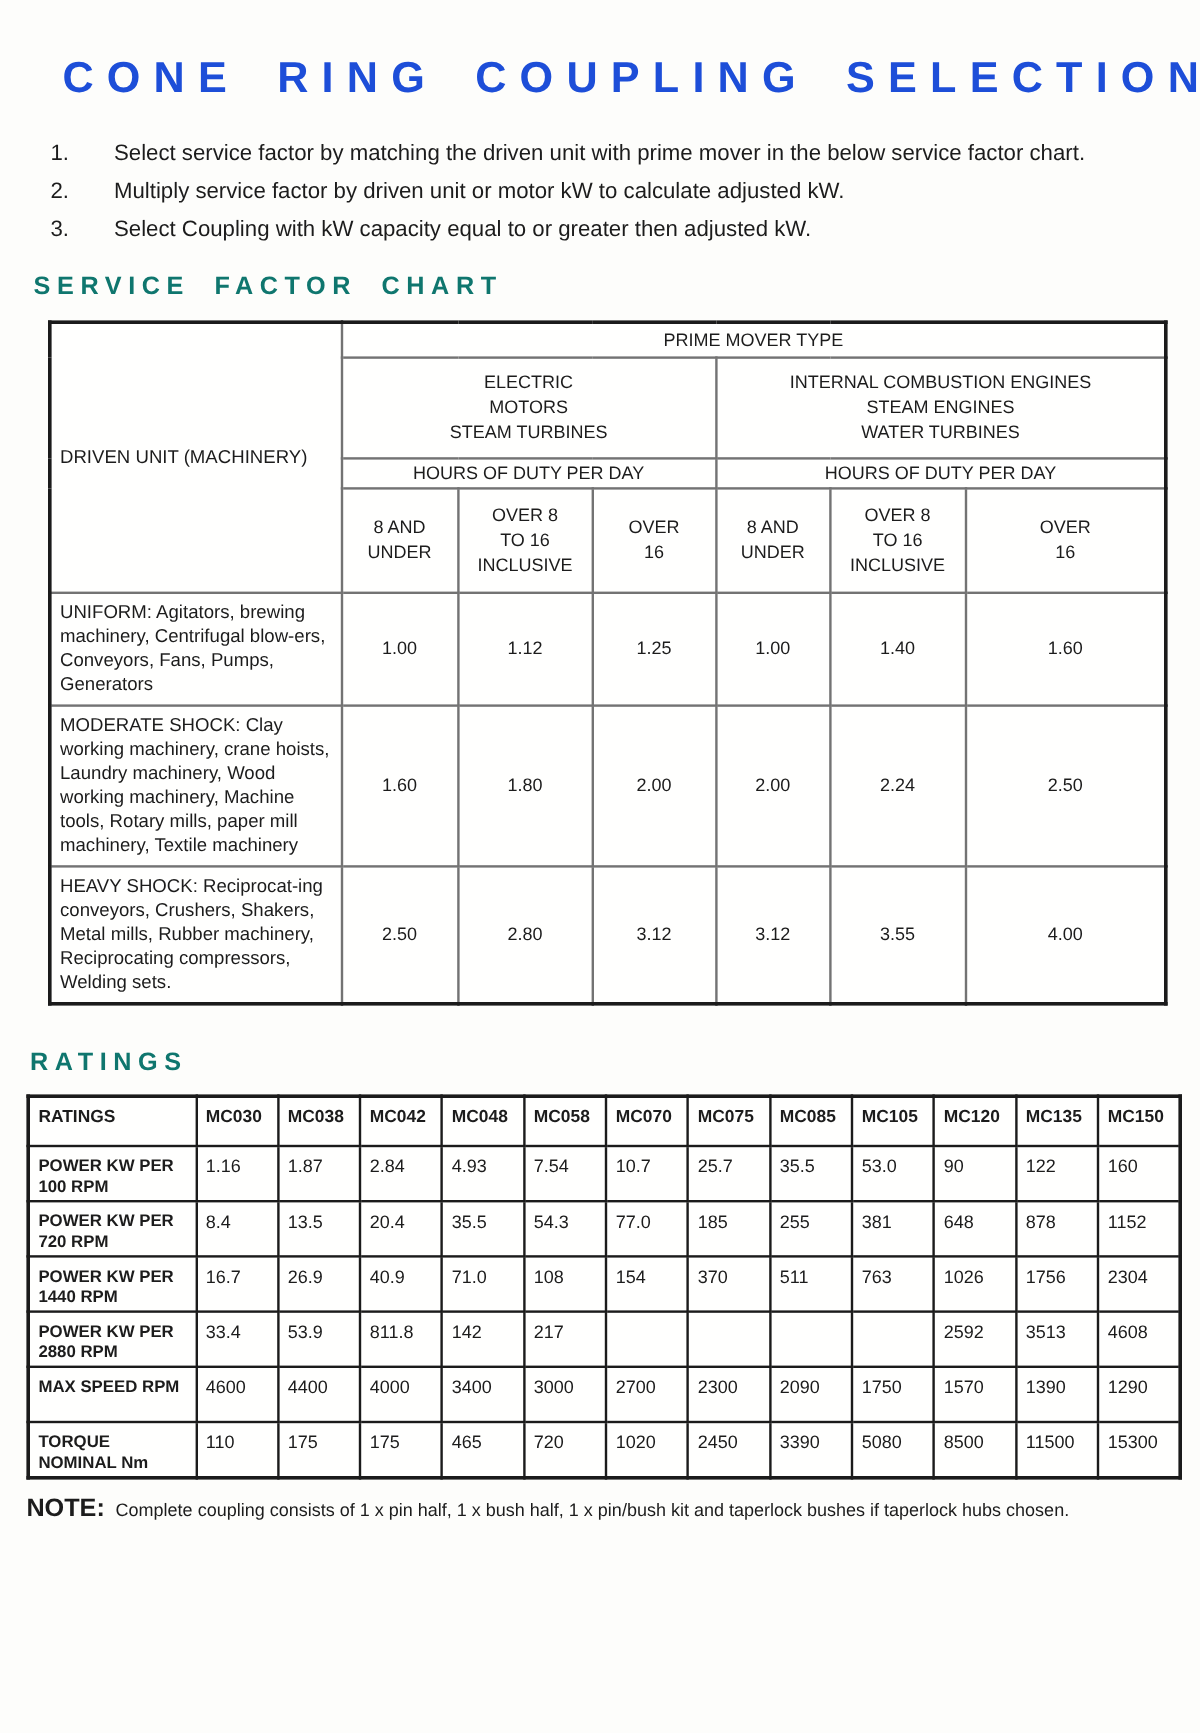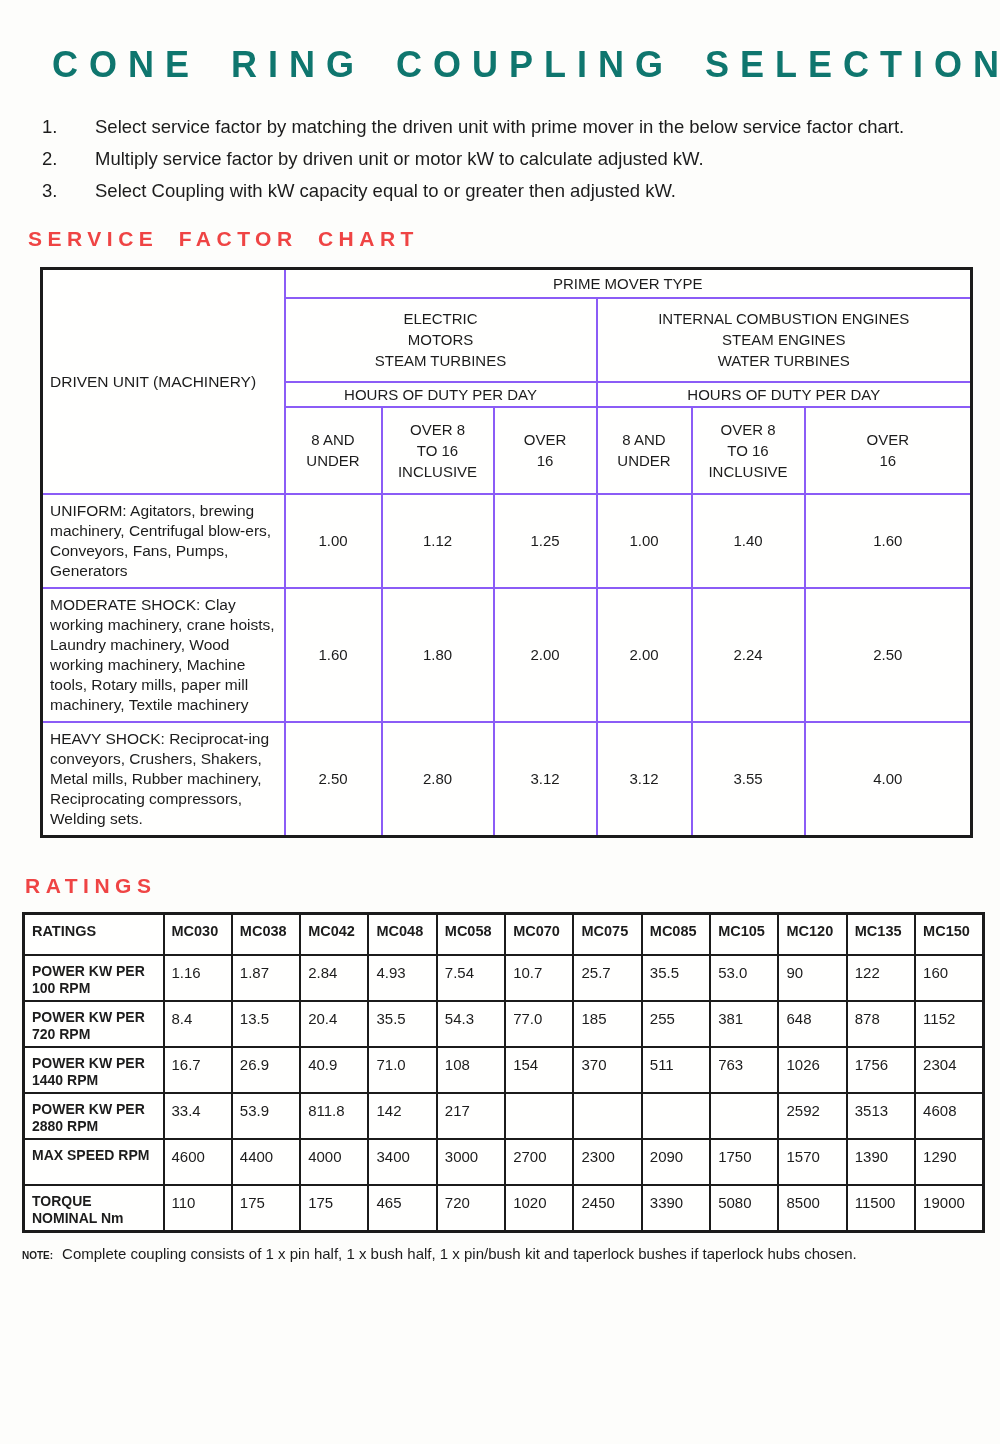--- a/index.html
+++ b/index.html
@@ -9,57 +9,57 @@
     background: #fdfdfb;
     font-family: "Liberation Sans", sans-serif;
     color: #1c1c1c;
     overflow: hidden;
     position: relative;
   }
   .title {
     margin: 44px 0 0 52px;
     font-size: 36px;
     font-weight: bold;
-    color: #0f766e;
+    color: #1d4ed8;
     letter-spacing: 11px;
     word-spacing: 10px;
     white-space: nowrap;
   }
   .steps {
     margin: 28px 0 0 42px;
     list-style: none;
   }
   .steps li {
     display: grid;
     grid-template-columns: 53px 878px;
     font-size: 18.5px;
     line-height: 1.36;
     margin-bottom: 7px;
   }
   .section-heading {
     font-size: 21px;
     font-weight: bold;
-    color: #ef4444;
+    color: #0f766e;
     letter-spacing: 5.5px;
     word-spacing: 9px;
     white-space: nowrap;
   }
   .sfc-heading { margin: 24px 0 0 28px; }
   table { border-collapse: collapse; background: #fffffe; }
   .pre { white-space: pre-line; }
 
   
   .sfc-tbl {
     margin: 16px 0 0 40px;
     width: 930px;
     border: 3px solid #1b1b1b;
     table-layout: fixed;
   }
   .sfc-tbl th, .sfc-tbl td {
-    border: 2px solid #8b5cf6;
+    border: 2px solid #737373;
     font-weight: normal;
     font-size: 15px;
     text-align: center;
     vertical-align: middle;
     padding: 3px 6px;
   }
   .sfc-tbl thead tr:nth-child(1) th { height: 29px; }
   .sfc-tbl thead tr:nth-child(2) th { height: 84px; line-height: 21px; }
   .sfc-tbl thead tr:nth-child(3) th { height: 19px; }
   .sfc-tbl thead tr:nth-child(4) th { height: 87px; line-height: 21px; }
@@ -102,21 +102,21 @@
     font-weight: bold;
     font-size: 14px;
     line-height: 17px;
     padding-top: 7px;
   }
   .note {
     margin: 12px 0 0 22px;
     font-size: 15px;
     width: 965px;
   }
-  .note-label { font-weight: bold; margin-right: 9px; font-size: 10px; }
+  .note-label { font-weight: bold; margin-right: 9px; font-size: 21px; }
 </style>
 </head>
 <body>
 
 <div class="page">
 
   <h1 class="title">CONE RING COUPLING SELECTION</h1>
 
   <ol class="steps">
     <li>
@@ -315,21 +315,21 @@
           <td>175</td>
           <td>175</td>
           <td>465</td>
           <td>720</td>
           <td>1020</td>
           <td>2450</td>
           <td>3390</td>
           <td>5080</td>
           <td>8500</td>
           <td>11500</td>
-          <td>19000</td>
+          <td>15300</td>
         </tr>
       </tbody>
   </table>
 
   <p class="note">
     <span class="note-label">NOTE:</span><span>Complete coupling consists of 1 x pin half, 1 x bush half, 1 x pin/bush kit and taperlock bushes if taperlock hubs chosen.</span>
   </p>
 
 </div>
 

